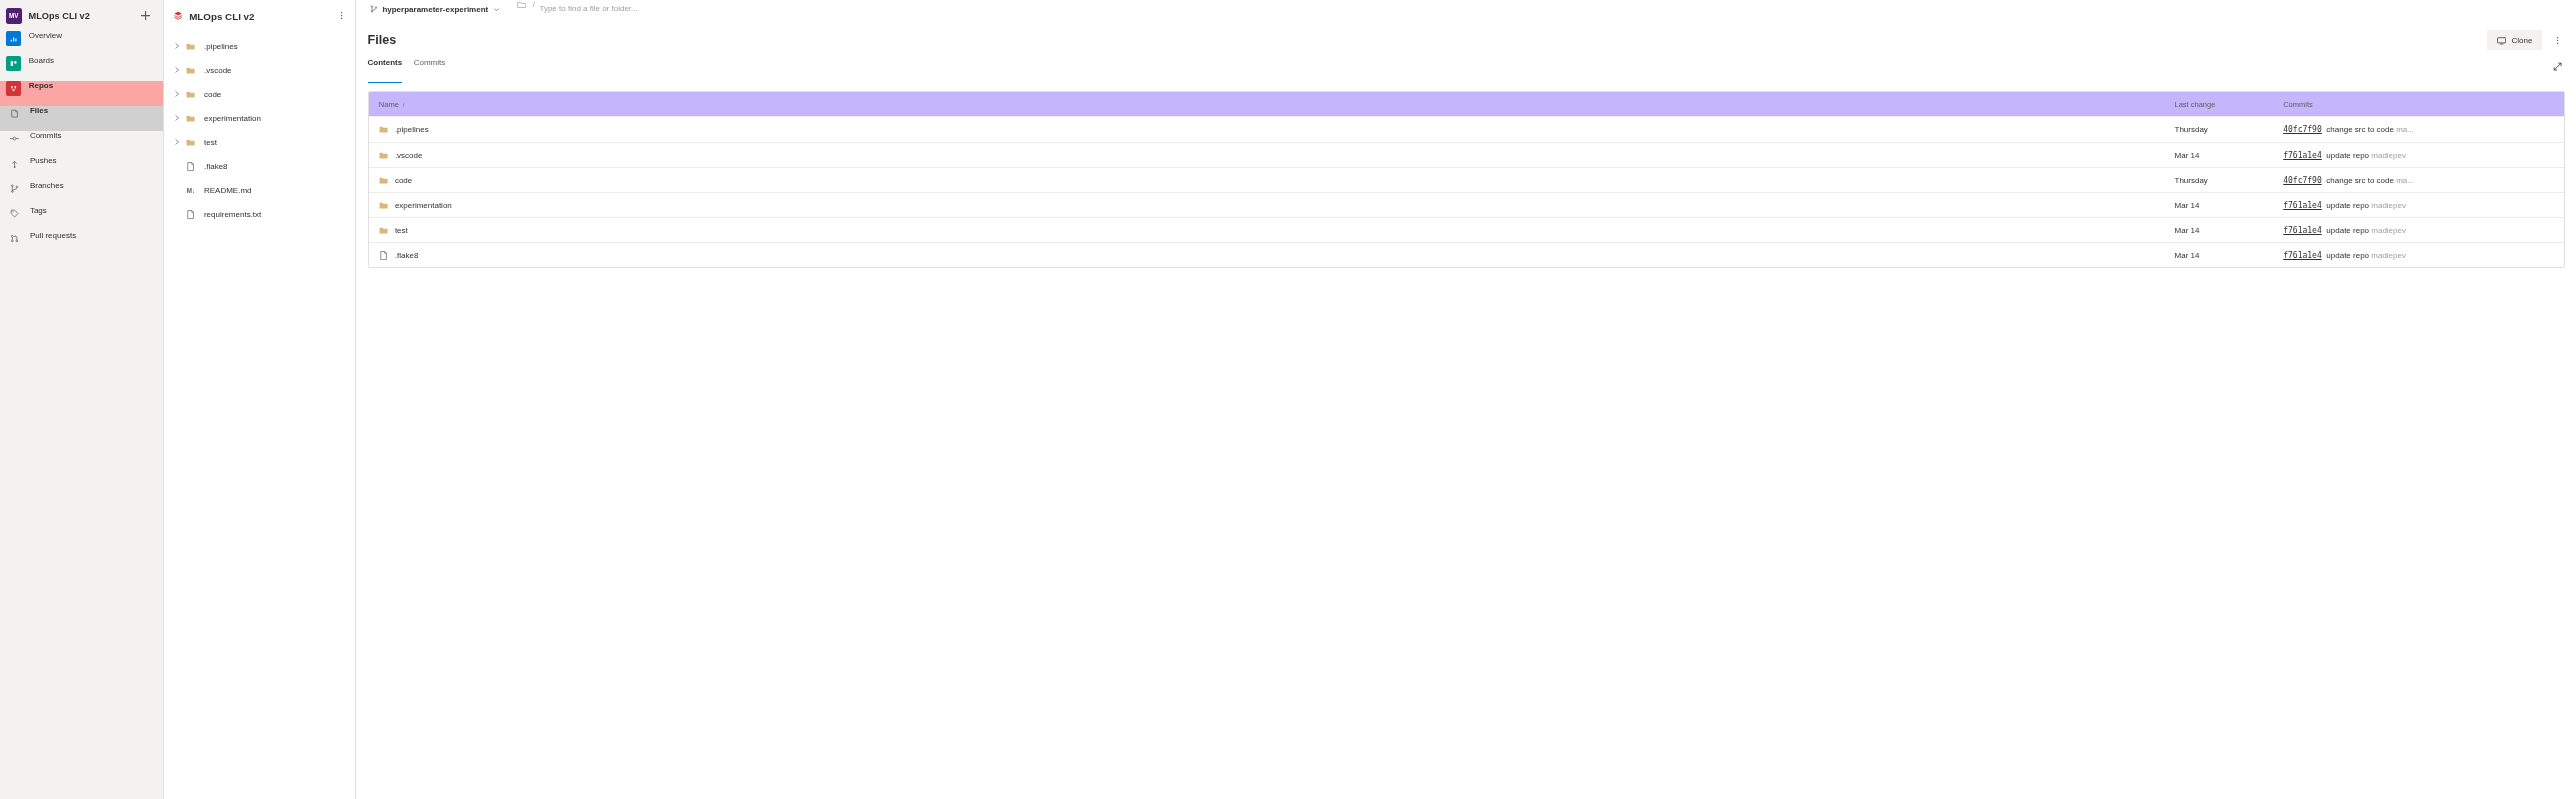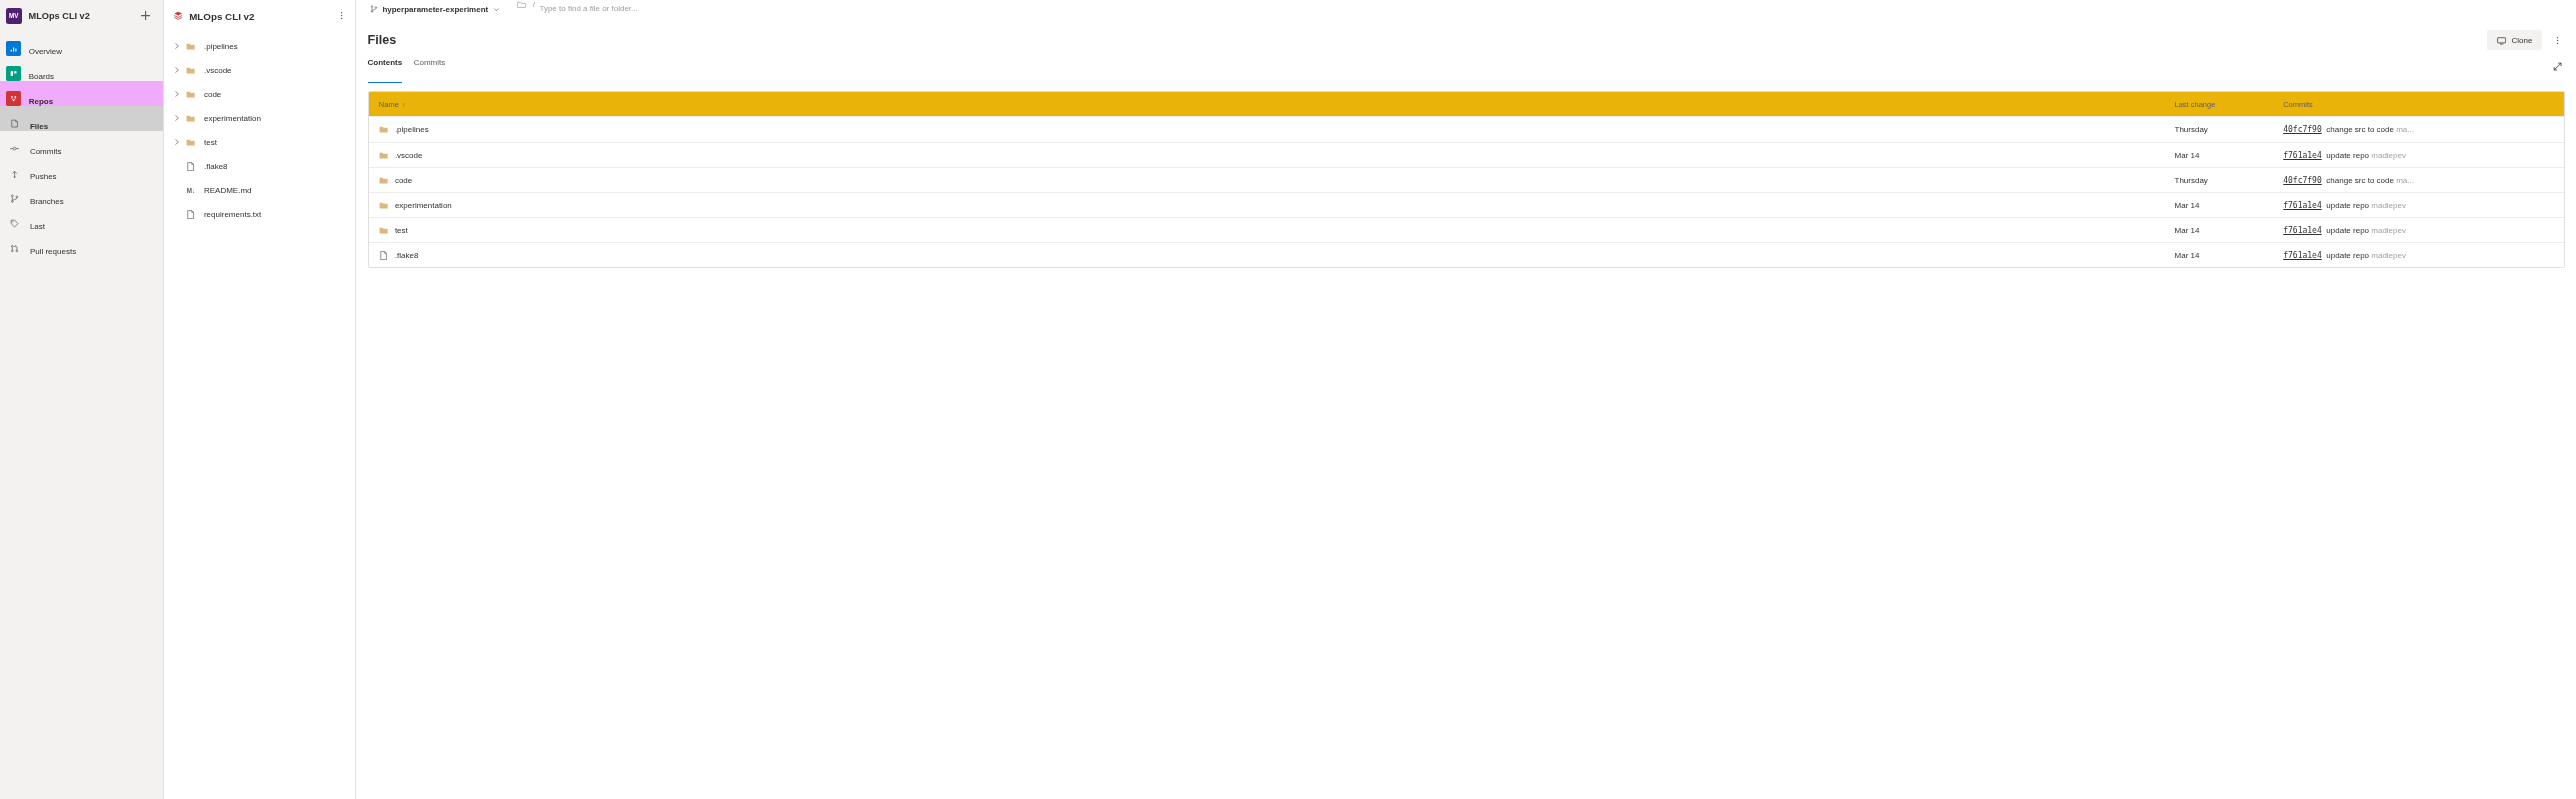--- a/index.html
+++ b/index.html
@@ -42,28 +42,28 @@
     width: 18.4px; height: 18.4px;
     display: flex; align-items: center; justify-content: center;
     border-radius: 1.7px;
     font-size: 12.6px; line-height: 1;
     color: #605e5c;
     cursor: pointer;
   }
 
   .nav-item {
     display: flex;
-    align-items: flex-end;
+    align-items: flex-start;
     height: 25px;
     padding-left: 5.7px;
     gap: 8px;
     cursor: pointer;
     color: #323130;
   }
-  .nav-item.selected { background: #f0abfc; font-weight: 600; }
+  .nav-item.selected { background: #fca5a5; font-weight: 600; }
   .nav-item.bold { font-weight: 600; }
   .nav-item .nav-ico {
     width: 15px; height: 15px;
     display: flex; align-items: center; justify-content: center;
     border-radius: 1.7px;
   }
   .nav-item.sub { padding-left: 6.9px; }
   .nav-item.sub .nav-ico { width: 15px; }
   .nav-item.sub.selected { background: #d0d0d0; }
 
@@ -192,21 +192,21 @@
   .ft-head, .ft-row {
     display: grid;
     grid-template-columns: 1fr 103px 270px;
     align-items: center;
     height: 25px;
     padding: 0 10.3px;
     gap: 5.7px;
   }
   .ft-head {
     color: #605e5c;
-    background: #eab308;
+    background: #c4b5fd;
     border-bottom: 0.6px solid #edebe9;
     font-size: 7.5px;
   }
   .ft-head .name-cell { display:flex; align-items:center; gap:3.4px; }
   .ft-row { border-top: 0.6px solid #edebe9; cursor: pointer; }
   .ft-row:first-of-type { border-top: none; }
   .cell-name { display: flex; align-items: center; gap: 6.9px; }
   .commit-cell { display: flex; align-items: flex-end; gap: 4.6px; min-width: 0;}
   .commit-hash {
     font-family: Consolas, monospace;
@@ -302,21 +302,21 @@
     </div>
     <span>Branches</span>
   </div>
   <div class="nav-item sub">
     <div class="nav-ico ico-small">
       <svg width="9.2" height="9.2" viewBox="0 0 16 16" fill="none" stroke="currentColor" stroke-width="1.3">
           <path d="M2 2h6l6 6-6 6-6-6z"></path>
           <circle cx="5" cy="5" r="1" fill="currentColor" stroke="none"></circle>
         </svg>
     </div>
-    <span>Last</span>
+    <span>Tags</span>
   </div>
   <div class="nav-item sub">
     <div class="nav-ico ico-small">
       <svg width="9.2" height="9.2" viewBox="0 0 16 16" fill="none" stroke="currentColor" stroke-width="1.3">
           <circle cx="4" cy="4" r="1.5"></circle>
           <circle cx="4" cy="12" r="1.5"></circle>
           <circle cx="12" cy="12" r="1.5"></circle>
           <path d="M4 5.5v5M12 10.5V6a2 2 0 0 0-2-2H8"></path>
           <path d="M9.5 2.5 8 4l1.5 1.5"></path>
         </svg>

